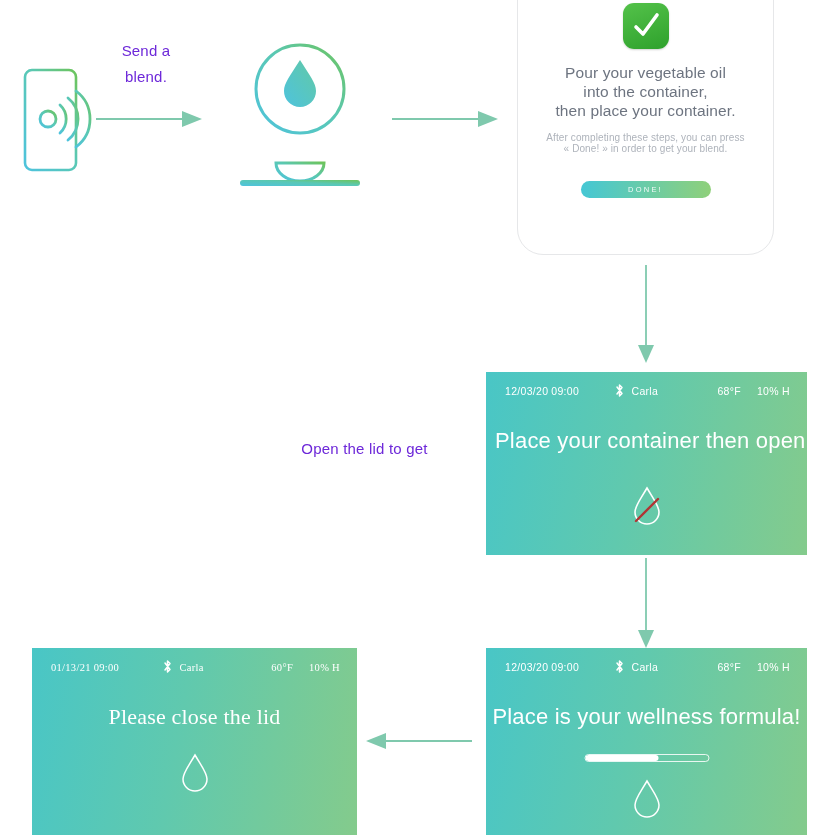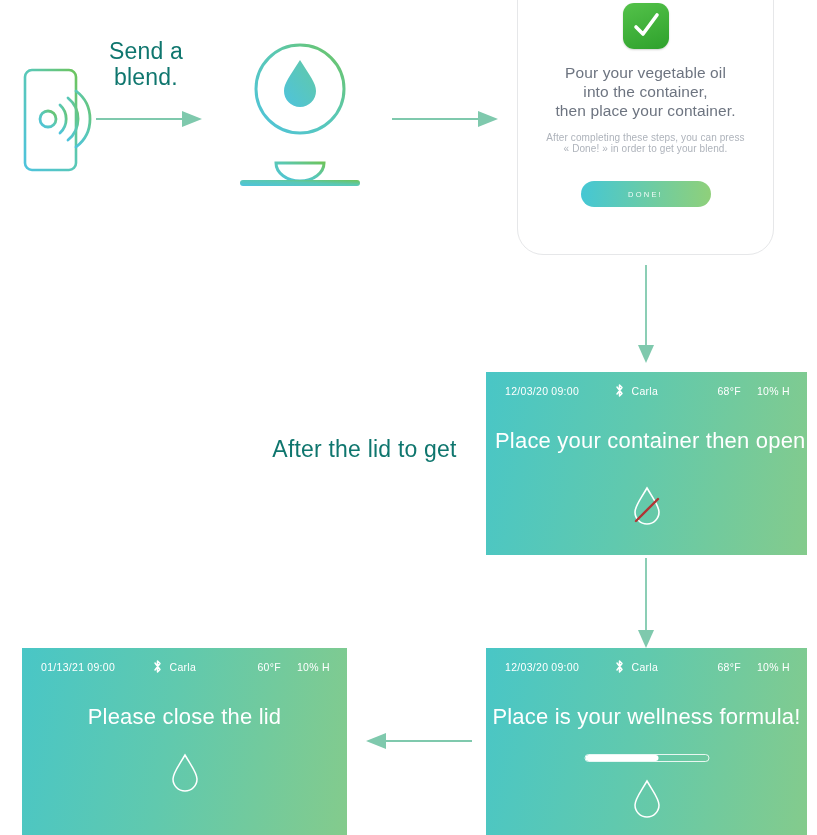--- a/index.html
+++ b/index.html
@@ -13,23 +13,23 @@
     position: relative;
     overflow: hidden;
     font-family: "Liberation Sans", sans-serif;
     color: #3d4450;
   }
 
   .abs { position: absolute; }
 
   
   .caption {
-    font-size: 23px;
+    font-size: 15px;
     line-height: 26px;
-    color: #0f766e;
+    color: #6d28d9;
     text-align: center;
     font-weight: 400;
     letter-spacing: 0.2px;
   }
 
   
   #phone-device-icon { left: 18px; top: 66px; width: 80px; height: 108px; }
 
   
   #diffuser-device-icon { left: 232px; top: 36px; width: 140px; height: 160px; }
@@ -77,21 +77,21 @@
     margin-top: 12px;
     font-size: 10px;
     line-height: 11px;
     color: #aeb3bb;
     padding: 0 14px;
     letter-spacing: 0.1px;
   }
   #app-done-button {
     margin: 27px auto 0 auto;
     width: 130px;
-    height: 26px;
+    height: 17px;
     border-radius: 13px;
     background: linear-gradient(90deg, #45c7d4 0%, #8fd07a 100%);
     border: none;
     color: rgba(255,255,255,.92);
     font-size: 7.5px;
     letter-spacing: 2.2px;
     font-family: "Liberation Sans", sans-serif;
     cursor: pointer;
     display: flex;
     align-items: center;
@@ -290,21 +290,21 @@
   <div class="screen-title clipped">Place your container then open the lid</div>
   <div class="screen-icon" style="top:110px;">
     <svg width="40" height="48" viewBox="0 0 40 48">
       <path d="M20 6 C 27 18, 32 24, 32 30 a12 12 0 0 1 -24 0 c0 -6, 5 -12, 12 -24 z" fill="none" stroke="#ffffff" stroke-width="1.6"></path>
       <line x1="9" y1="39" x2="31" y2="17" stroke="#b03434" stroke-width="2.4" stroke-linecap="round"></line>
     </svg>
   </div>
 </div>
 
 <div class="abs caption" style="left:262px; top:436px; width:205px;">
-  <div>After the lid to get</div>
+  <div>Open the lid to get</div>
 </div>
 
 <div class="abs arrow-v" style="left:635px; top:558px; height:92px;">
   <svg width="22" height="92" viewBox="0 0 22 92">
     <line x1="11" y1="0" x2="11" y2="74" stroke="#7fc9ad" stroke-width="1.8"></line>
     <polygon points="3,72 19,72 11,90" fill="#7fc9ad"></polygon>
   </svg>
 </div>
 
 <div class="device-screen" id="wellness-formula-screen" style="left:486px; top:648px; width:321px; height:187px;">
@@ -337,21 +337,21 @@
   </div>
 </div>
 
 <div class="abs arrow-h" style="left:362px; top:730px; width:110px;">
   <svg width="110" height="22" viewBox="0 0 110 22">
     <line x1="22" y1="11" x2="110" y2="11" stroke="#7fc9ad" stroke-width="1.8"></line>
     <polygon points="24,3 24,19 4,11" fill="#7fc9ad"></polygon>
   </svg>
 </div>
 
-<div class="device-screen" id="close-lid-screen" style="left:22px; top:648px; width:325px; height:187px;">
+<div class="device-screen" id="close-lid-screen" style="left:32px; top:648px; width:325px; height:187px;font-family:Liberation Serif, serif;">
   <div class="status-bar">
     <div class="sb-left">
       <span>01/13/21</span>
       <span>09:00</span>
     </div>
     <div class="sb-center">
       <span>
         <svg width="11" height="15" viewBox="0 0 11 15">
           <path d="M3 4 L8 10.5 L5.5 13 L5.5 2 L8 4.5 L3 11" fill="none" stroke="#ffffff" stroke-width="1.5" stroke-linecap="round" stroke-linejoin="round"></path>
         </svg>

